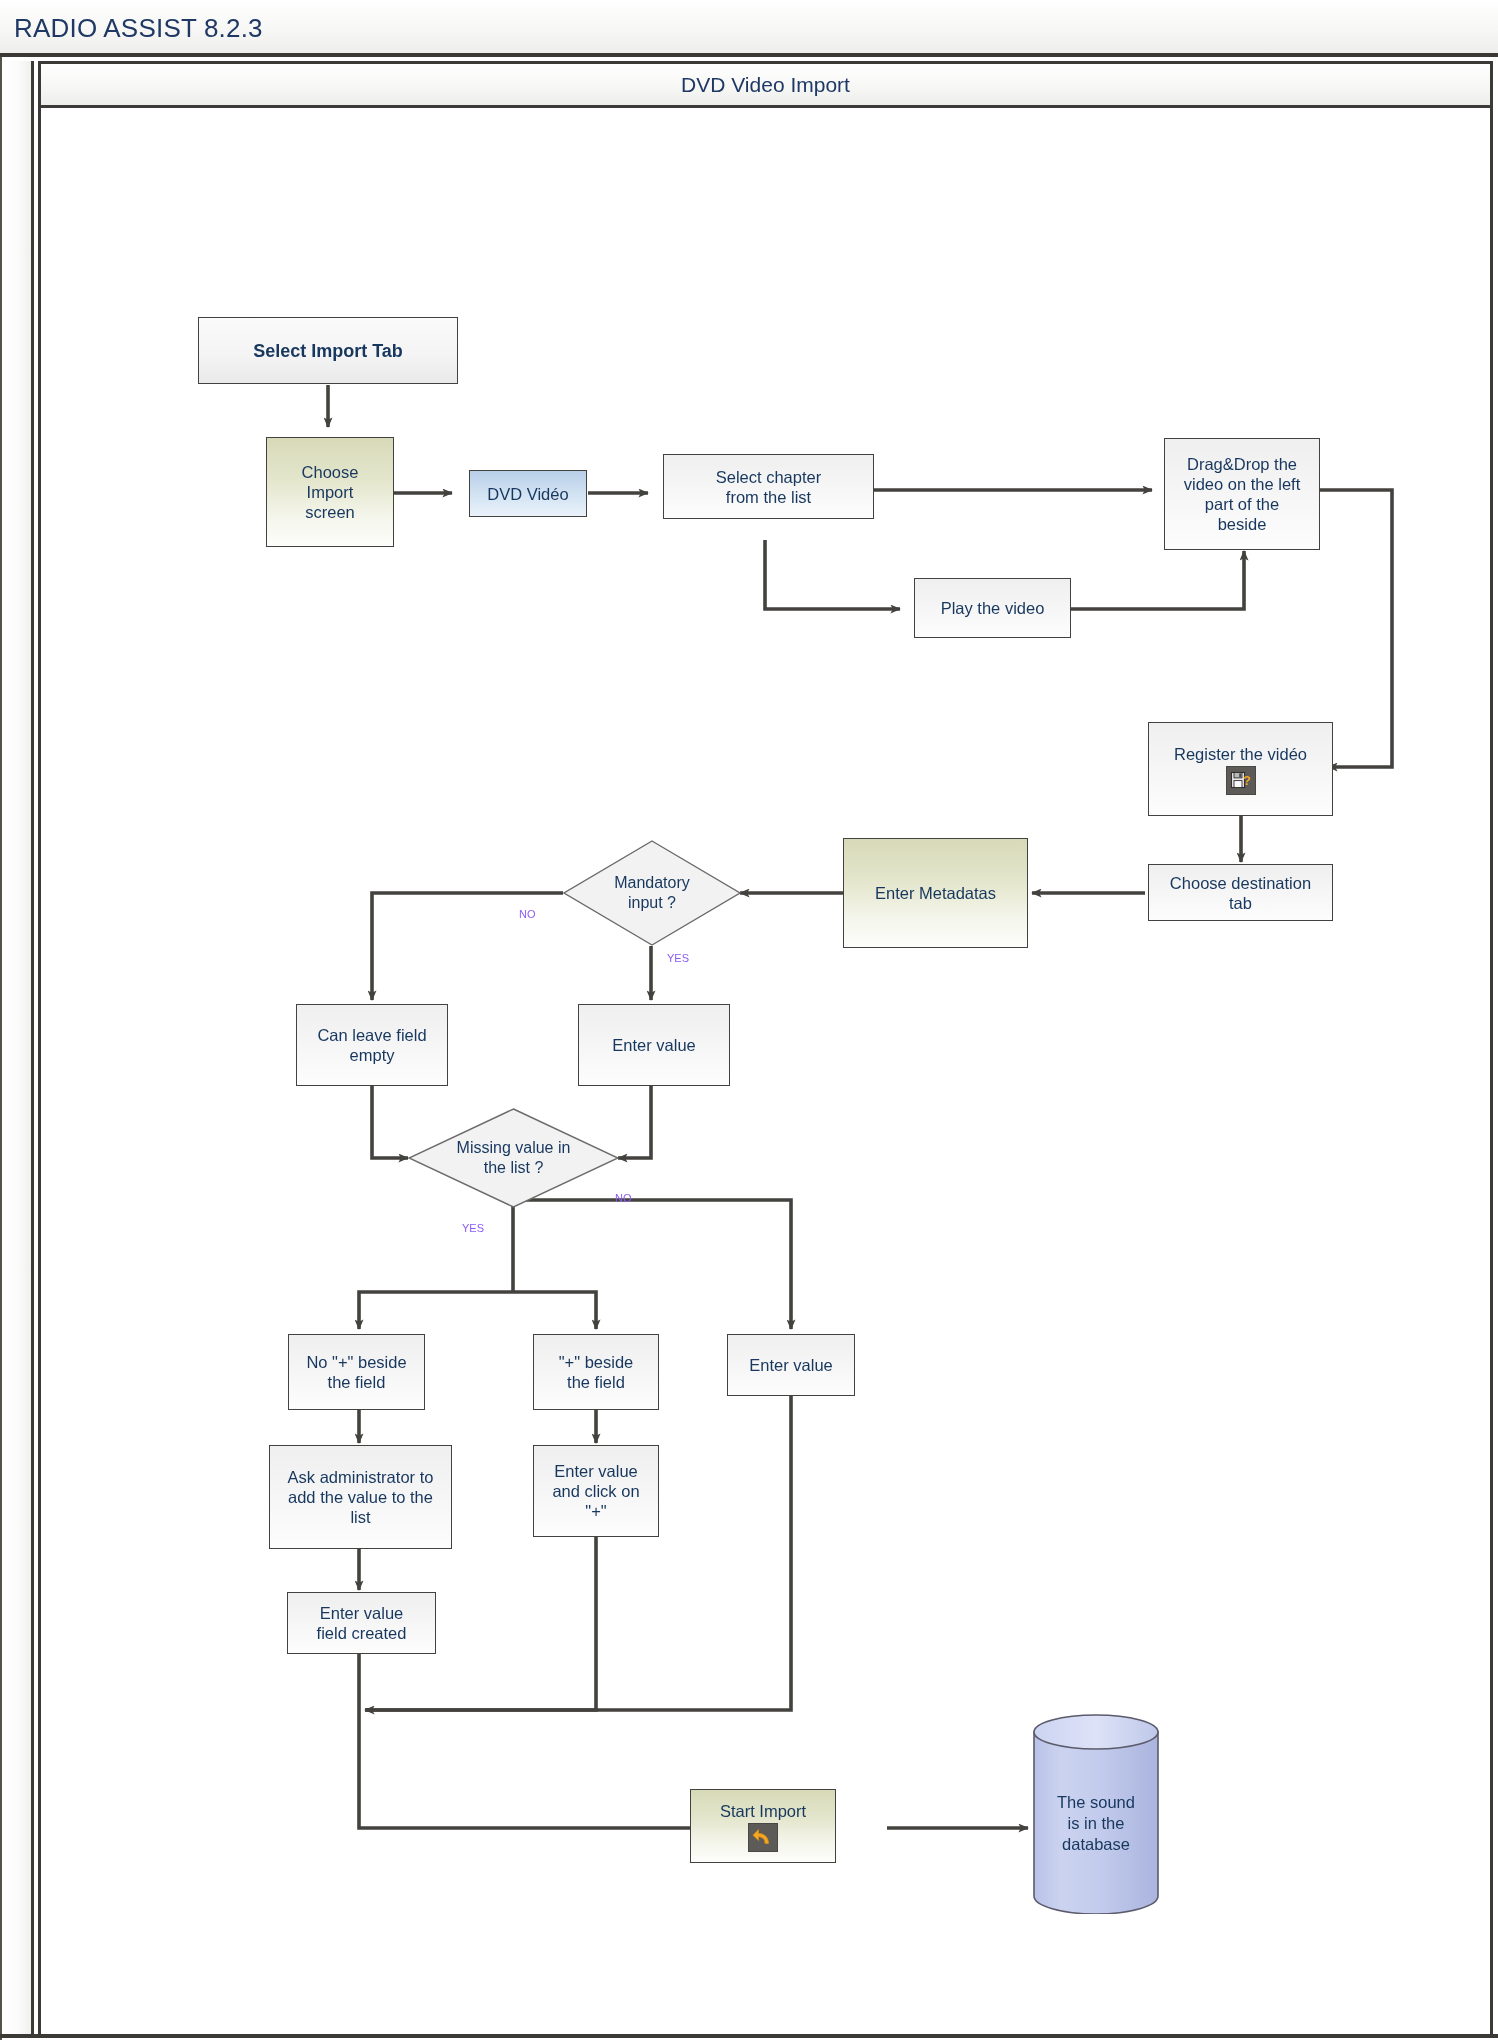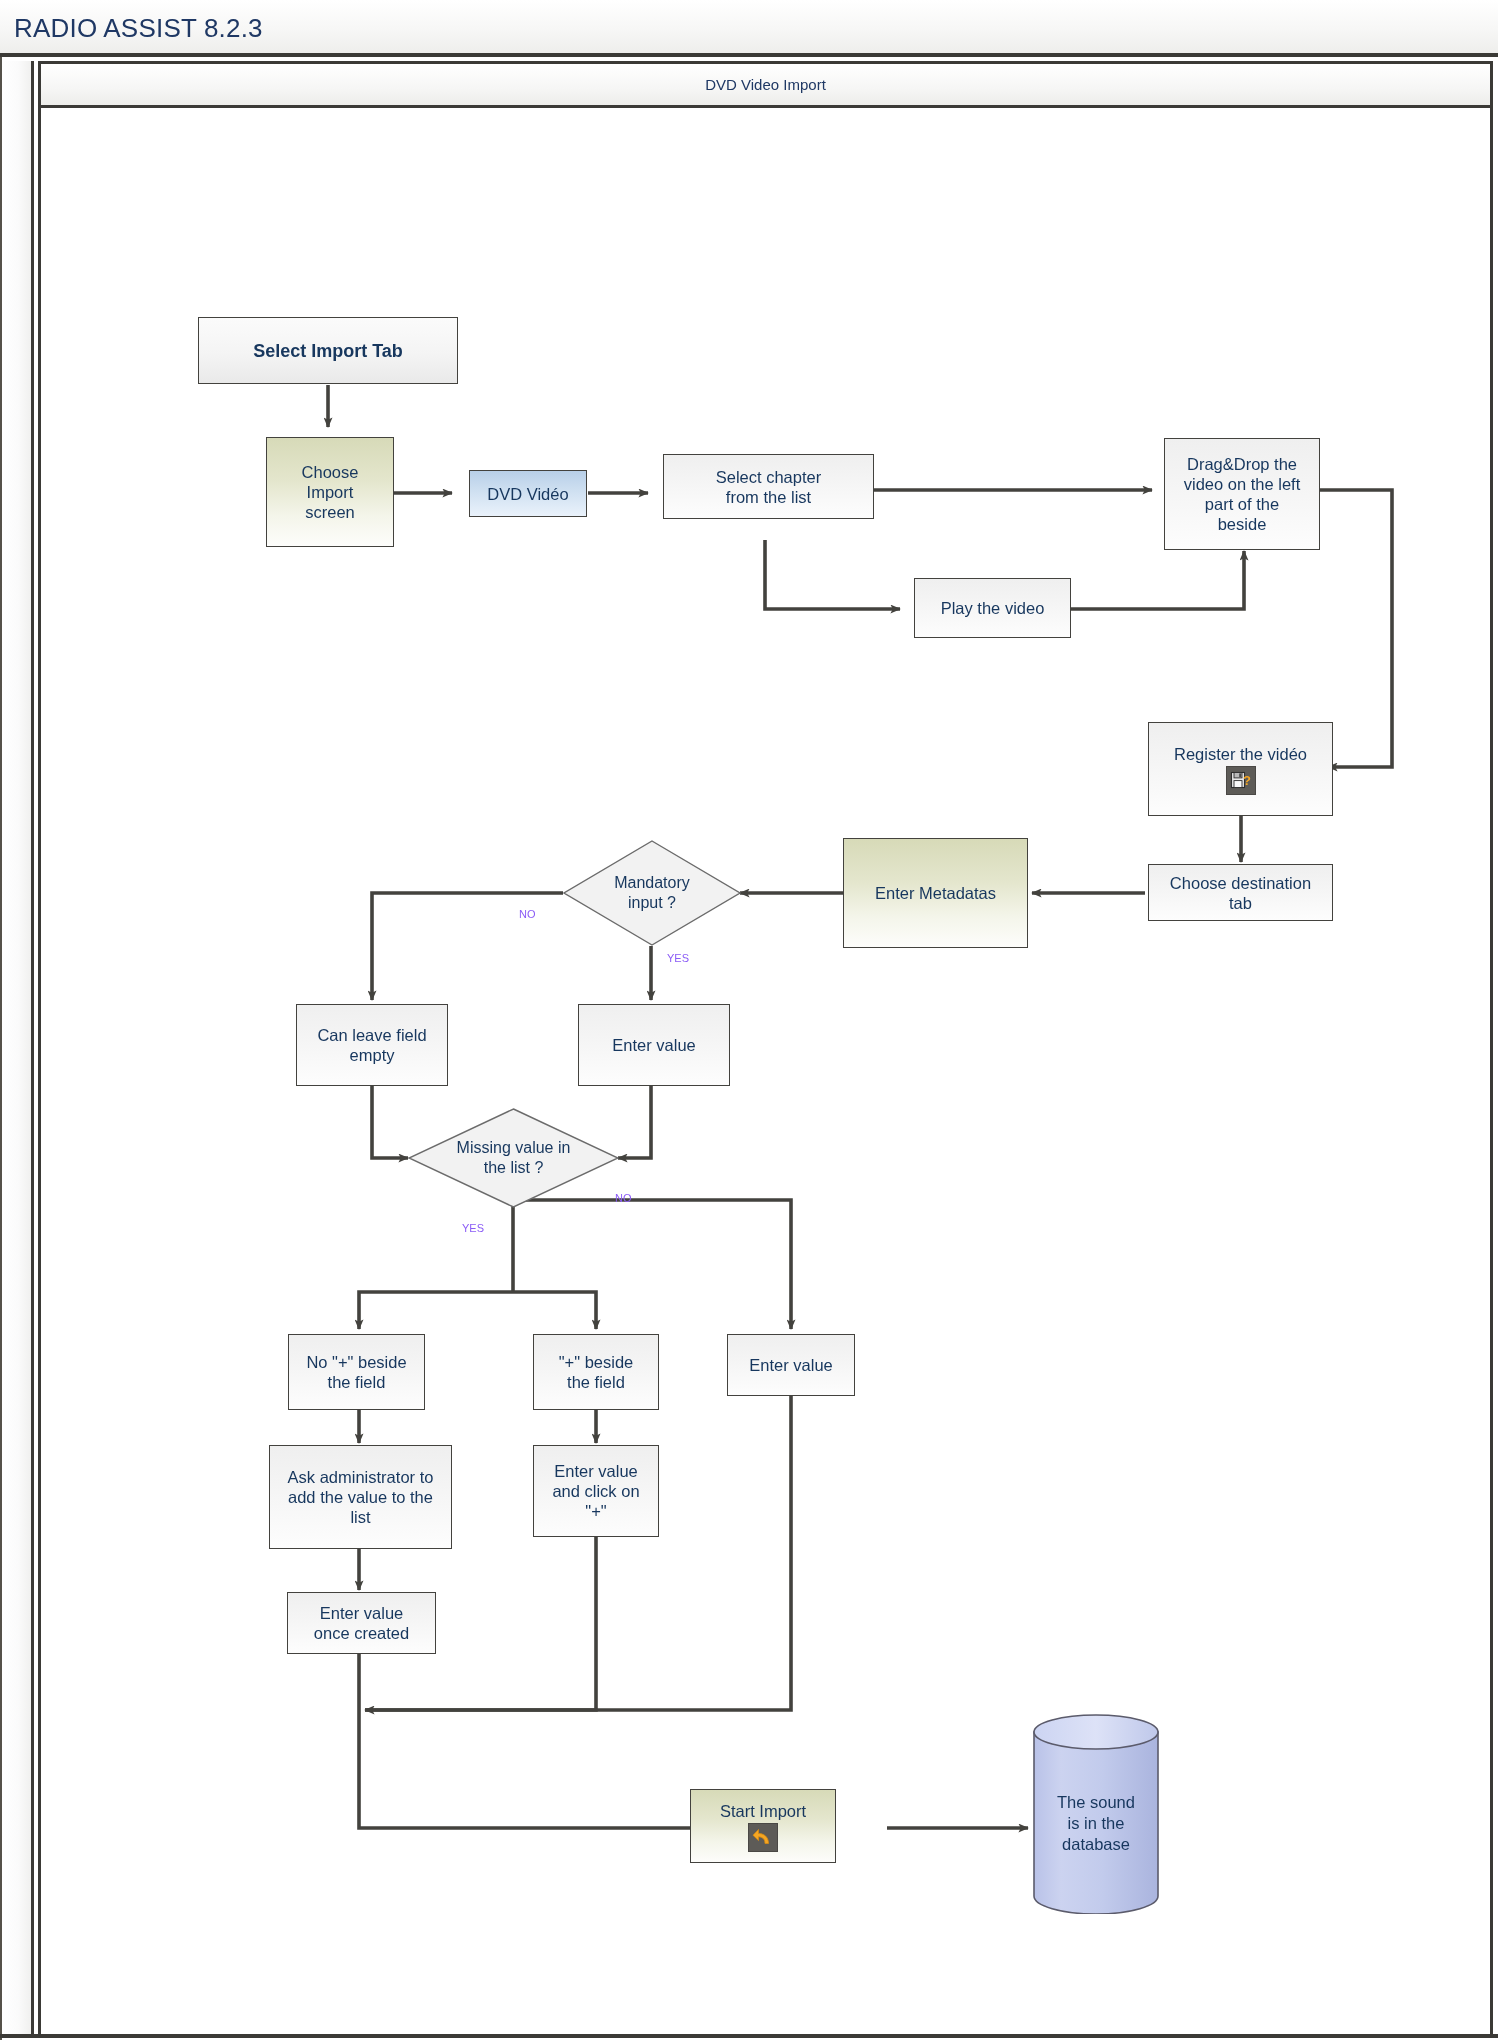--- a/index.html
+++ b/index.html
@@ -39,21 +39,21 @@
   #outer-bottom{position:absolute;left:0;top:2034px;width:1498px;height:4px;background:#3b3a36;}
   #outer-right{position:absolute;left:1494px;top:57px;width:4px;height:1983px;background:#ffffff;}
 
   #page-title-bar{
     position:absolute;left:38px;top:61px;width:1455px;height:47px;
     background:linear-gradient(to bottom,#ffffff 0%,#f6f6f5 60%,#ededea 100%);
     border:3px solid #3b3a36;border-bottom-width:3px;
     box-sizing:border-box;
     display:flex;align-items:center;justify-content:center;
   }
-  #page-title{font-size:15px;color:#1f3864;}
+  #page-title{font-size:21px;color:#1f3864;}
 
   #canvas{
     position:absolute;left:38px;top:108px;width:1455px;height:1926px;
     background:#ffffff;
     border-left:3px solid #3b3a36;border-right:3px solid #3b3a36;border-bottom:0;
     box-sizing:border-box;
     overflow:hidden;
   }
 
   
@@ -293,21 +293,21 @@
 </div>
 
 <div class="node proc" style="left:533px;top:1445px;width:126px;height:92px;">
   <div>Enter value</div>
   <div>and click on</div>
   <div>"+"</div>
 </div>
 
 <div class="node proc" style="left:287px;top:1592px;width:149px;height:62px;">
   <div>Enter value</div>
-  <div>once created</div>
+  <div>field created</div>
 </div>
 
 <div class="node green" style="left:690px;top:1789px;width:146px;height:74px;">
   <div>Start Import</div>
   <div class="icon-chip">
     <svg width="22" height="20" viewBox="0 0 22 20" aria-hidden="true">
       <path d="M16.5,16.5 C16.5,9.5 11.5,6.5 6.5,6.5 L6.5,2.5 L1,8.2 L6.5,13.6 L6.5,9.8 C9.8,9.8 13,11.6 13,16.5 Z" fill="#f5a623" stroke="#d98c10" stroke-width="0.8"></path>
     </svg>
   </div>
 </div>

